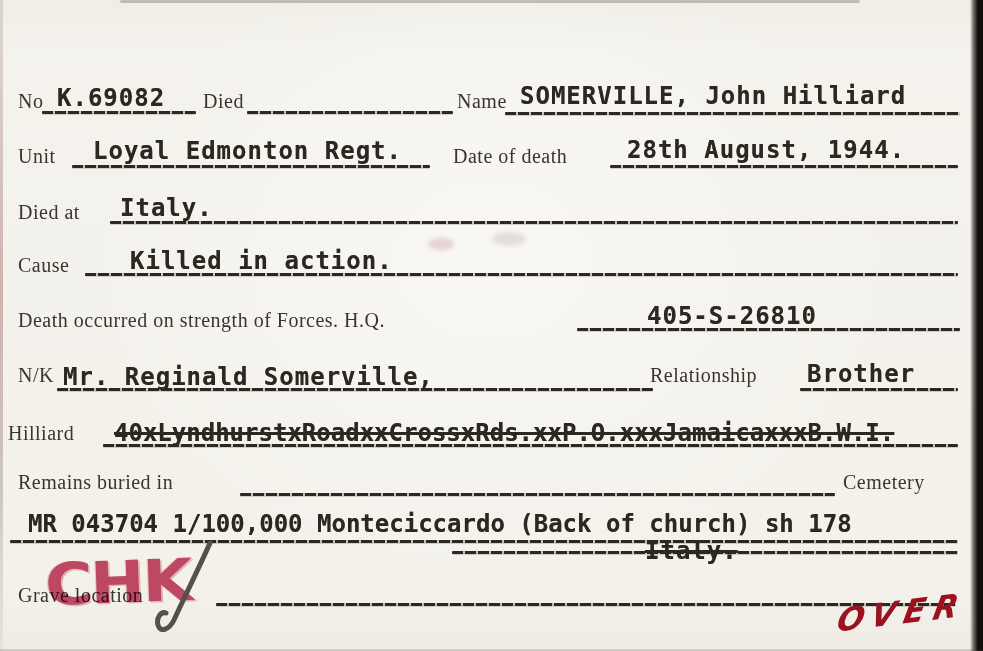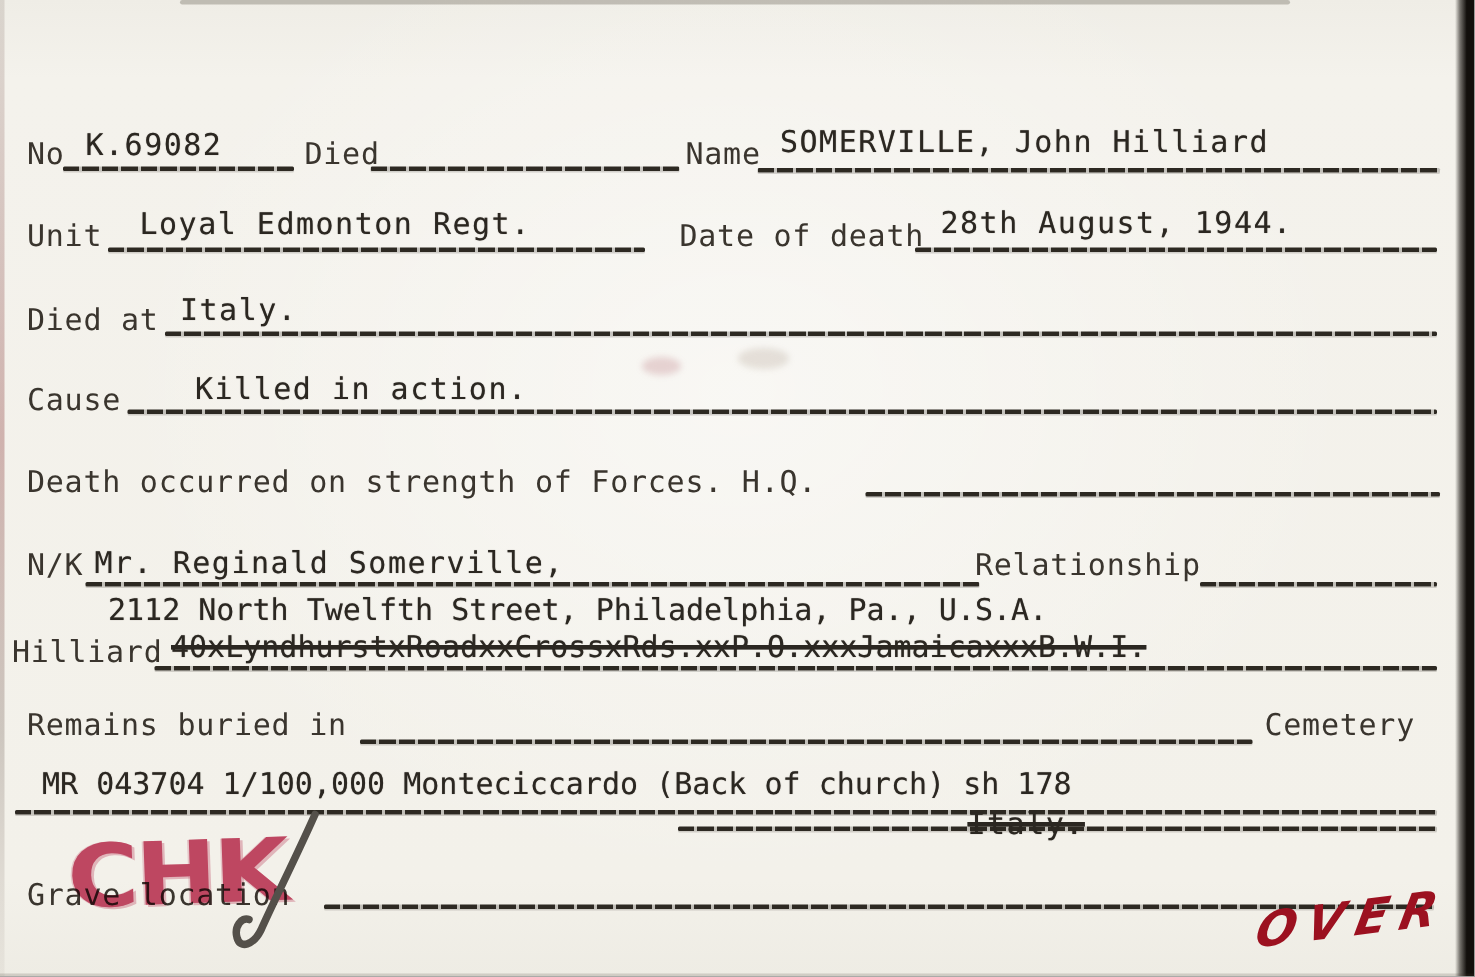--- a/index.html
+++ b/index.html
@@ -14,22 +14,22 @@
     color:#2e2a24;
   }
   
   .edge-right{position:absolute;right:0;top:0;width:13px;height:651px;
     background:linear-gradient(90deg,rgba(20,16,12,0) 0%,rgba(20,16,12,.55) 25%,#120f0c 60%);}
   .edge-top{position:absolute;left:120px;top:0;width:740px;height:3px;background:rgba(70,60,48,.28);border-radius:2px;}
   .edge-left{position:absolute;left:0;top:0;width:3px;height:651px;
     background:linear-gradient(180deg,rgba(90,70,60,.15) 0%,rgba(140,60,60,.35) 45%,rgba(90,70,60,.25) 75%,rgba(90,70,60,.05) 100%);}
   .edge-bottom{position:absolute;left:0;bottom:0;width:983px;height:2px;background:rgba(70,60,48,.18);}
 
-  .lbl{position:absolute;white-space:nowrap;font-size:20px;letter-spacing:.5px;color:#3a352e;}
-  .typ{position:absolute;white-space:nowrap;font-size:20px;font-weight:normal;letter-spacing:1px;color:#2b2721;text-shadow:0 0 .6px rgba(43,39,33,.55);}
+  .lbl{position:absolute;white-space:nowrap;font-size:20px;letter-spacing:.5px;color:#3a352e;font-family:Liberation Serif, serif;}
+  .typ{position:absolute;white-space:nowrap;font-size:24px;font-weight:bold;letter-spacing:1px;color:#2b2721;text-shadow:0 0 .6px rgba(43,39,33,.55);}
   .rule{position:absolute;height:3px;border-radius:1px;
     background-image:repeating-linear-gradient(90deg,#2d2922 0 11px,rgba(45,41,34,.25) 11px 13px);
     box-shadow:0 1px 0 rgba(45,41,34,.18);}
   .struck{letter-spacing:0;text-decoration:line-through;text-decoration-thickness:3px;text-decoration-color:#2b2721;}
   .struck2{text-decoration:line-through;text-decoration-thickness:3px;text-decoration-color:#2b2721;}
 
   .stamp{position:absolute;left:44px;top:556px;
     font-family:"DejaVu Sans","Liberation Sans",sans-serif;
     font-weight:800;font-size:58px;line-height:1;
     color:#c43d5e;letter-spacing:-2px;
@@ -74,30 +74,31 @@
   <span class="typ" style="left:120px;top:194px">Italy.</span>
   <div class="rule" style="left:110px;top:221px;width:848px"></div>
 
   <span class="lbl" style="left:18px;top:254px">Cause</span>
   <span class="typ" style="left:130px;top:247px">Killed in action.</span>
   <div class="rule" style="left:85px;top:273px;width:873px"></div>
   <div class="smudge a"></div>
   <div class="smudge b"></div>
 
   <span class="lbl" style="left:18px;top:309px">Death occurred on strength of Forces. H.Q.</span>
+  <span class="typ" style="left:647px;top:302px">405-S-26810</span>
   <div class="rule" style="left:577px;top:328px;width:383px"></div>
 
   <span class="lbl" style="left:18px;top:364px">N/K</span>
   <span class="typ" style="left:63px;top:363px">Mr. Reginald Somerville,</span>
   <div class="rule" style="left:57px;top:388px;width:596px"></div>
 
   <span class="lbl" style="left:650px;top:364px">Relationship</span>
+  <span class="typ" style="left:807px;top:360px">Brother</span>
   <div class="rule" style="left:800px;top:388px;width:158px"></div>
 
-  <span class="typ" style="left:72px;top:394px;letter-spacing:0">2112 North Twelfth Street, Philadelphia, Pa., U.S.A.</span>
   <span class="lbl" style="left:8px;top:422px">Hilliard</span>
   <span class="typ struck" style="left:114px;top:419px">40xLyndhurstxRoadxxCrossxRds.xxP.O.xxxJamaicaxxxB.W.I.</span>
   <div class="rule" style="left:103px;top:444px;width:855px"></div>
 
   <span class="lbl" style="left:18px;top:471px">Remains buried in</span>
   <div class="rule" style="left:240px;top:493px;width:595px"></div>
   <span class="lbl" style="left:843px;top:471px">Cemetery</span>
 
   <span class="typ" style="left:28px;top:510px;letter-spacing:0">MR 043704 1/100,000 Monteciccardo (Back of church) sh 178</span>
   <div class="rule" style="left:10px;top:540px;width:948px"></div>

